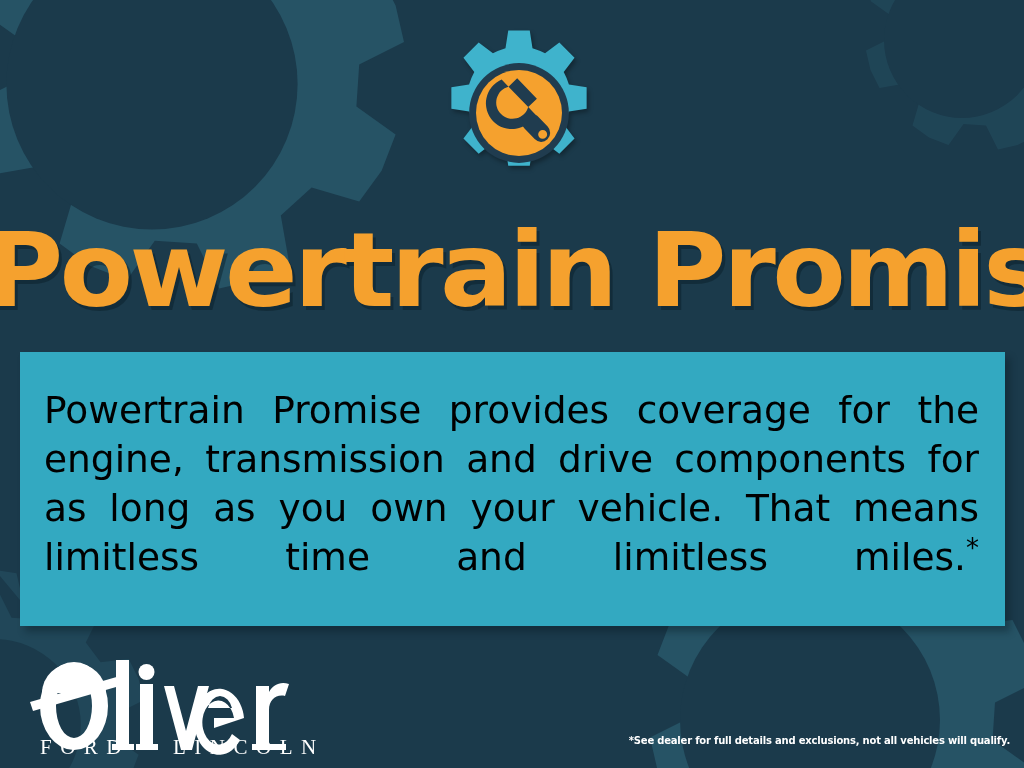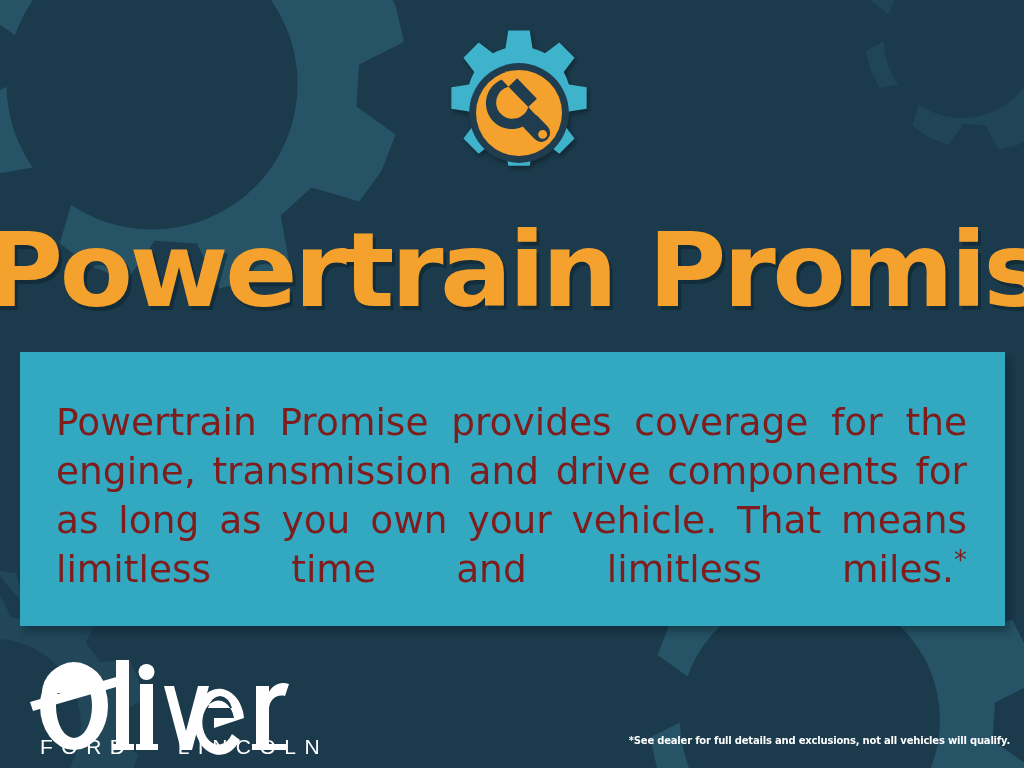--- a/index.html
+++ b/index.html
@@ -69,27 +69,27 @@
     left: 20px;
     top: 352px;
     width: 985px;
     height: 274px;
     background: #33a9c1;
     box-sizing: border-box;
     padding: 34px 26px 0 24px;
     box-shadow: 5px 6px 7px rgba(8,26,35,.38);
   }
   #promise-text {
-    color: #7f1d1d;
+    color: #000000;
     font-family: "DejaVu Sans", "Liberation Sans", sans-serif;
     font-size: 37.5px;
     line-height: 49px;
     text-align: justify;
     text-justify: inter-word;
-    margin: 12px;
+    margin: 0;
   }
   #promise-text::after {
     content: "";
     display: inline-block;
     width: 100%;
   }
   #promise-text .asterisk {
     font-size: 26px;
     vertical-align: super;
     line-height: 0;
@@ -102,21 +102,21 @@
     top: 640px;
     width: 300px;
     height: 118px;
   }
   #logo svg { display: block; width: 100%; height: 100%; }
   #logo-sub {
     position: absolute;
     left: 40px;
     top: 735px;
     color: #ffffff;
-    font-family: Liberation Sans, sans-serif;
+    font-family: Liberation Serif, serif;
     font-size: 21px;
     font-weight: 400;
     letter-spacing: 8.5px;
     white-space: nowrap;
   }
 
   
   #disclaimer {
     position: absolute;
     right: 14px;

